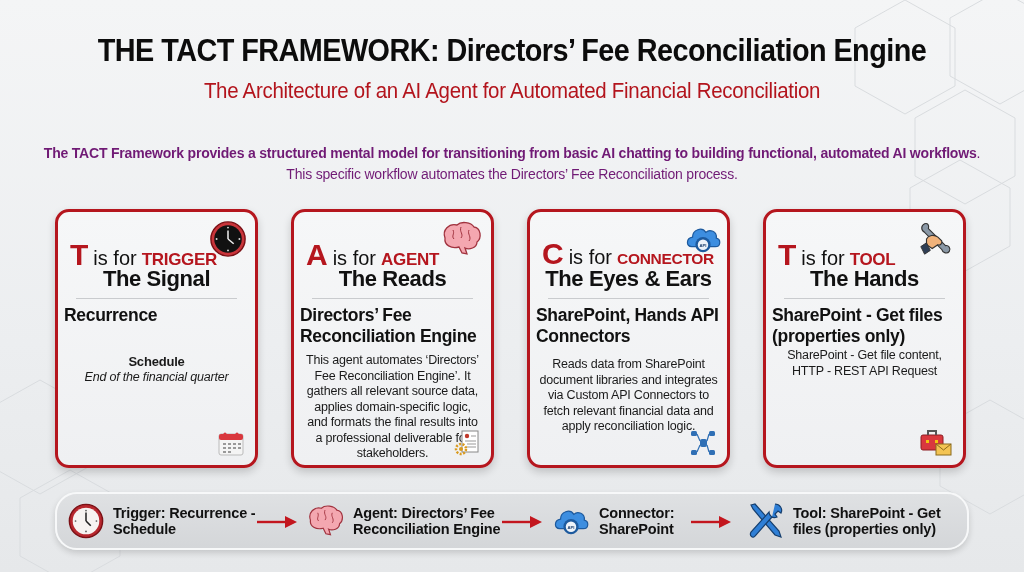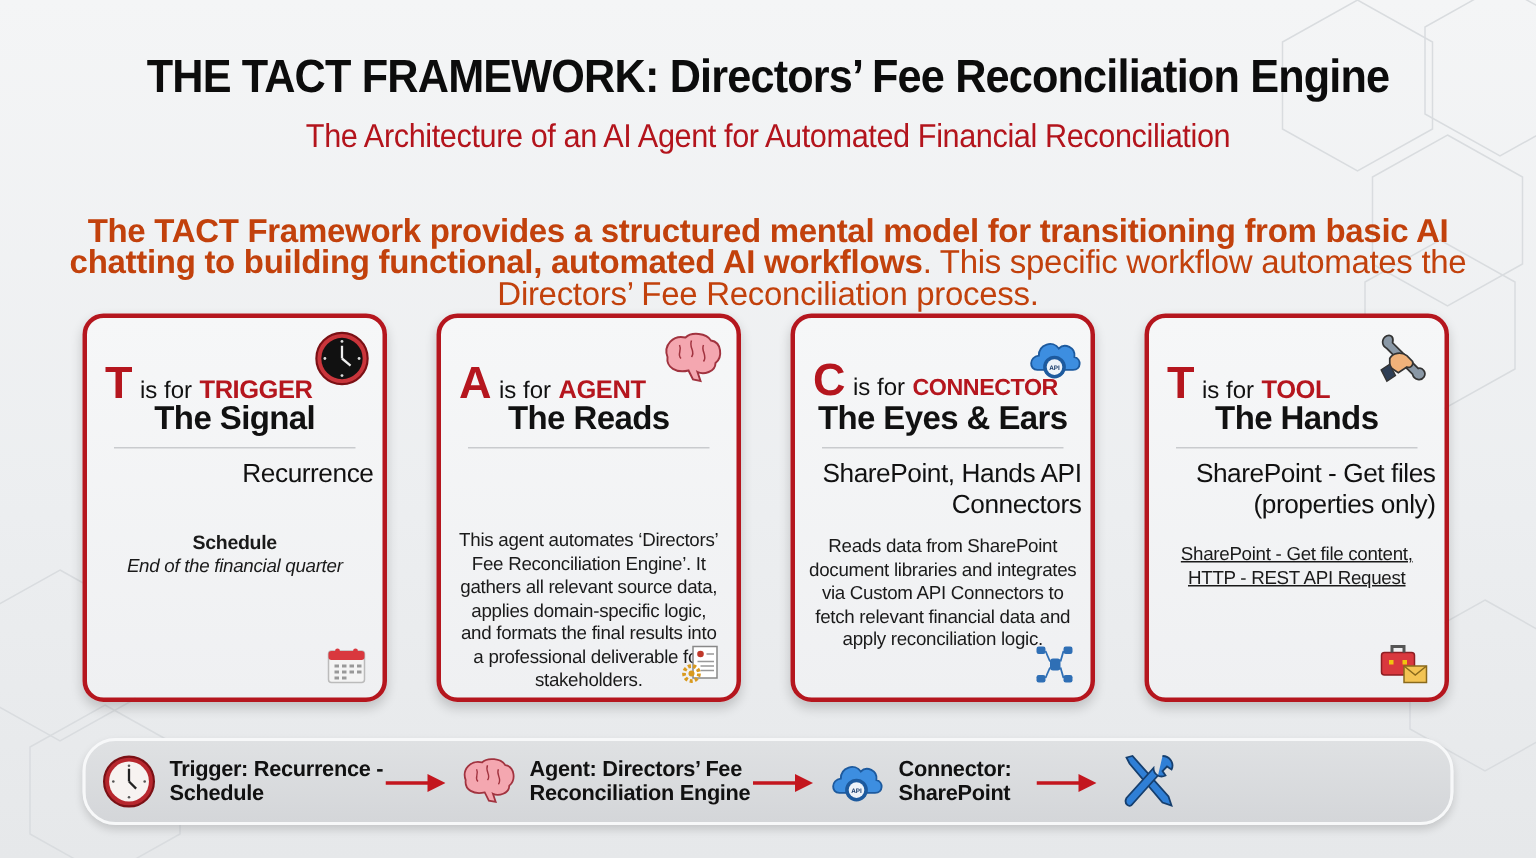--- a/index.html
+++ b/index.html
@@ -16,43 +16,43 @@
     font-size: 31px; font-weight: 700; letter-spacing: -0.6px; color: #0c0c0c;
     transform: scaleX(0.93); transform-origin: center;
   }
   .subtitle {
     position: absolute; top: 78px; left: 0; width: 1024px; text-align: center;
     font-size: 22px; color: #b3141c; letter-spacing: -0.3px;
     transform: scaleX(0.93); transform-origin: center;
   }
   .intro {
     position: absolute; top: 143px; left: 40px; width: 944px; text-align: center;
-    font-size: 22px; line-height: 21px; color: #c2410c; letter-spacing: -0.2px;
+    font-size: 14px; line-height: 21px; color: #701a75; letter-spacing: -0.2px;
   }
   .intro b { font-weight: 700; }
   .cards { position: absolute; top: 209px; left: 55px; width: 914px; height: 260px; }
   .card {
     position: absolute; top: 0; width: 203px; height: 259px;
     background: linear-gradient(180deg, #f6f7f8 0%, #eff0f2 100%);
     border: 3px solid #b5161e; border-radius: 14px;
     box-shadow: 0 4px 8px rgba(0,0,0,0.18);
   }
   .card-head { position: absolute; top: 14px; left: 12px; display: flex; align-items: baseline; white-space: nowrap; }
   .big-letter { font-size: 30px; font-weight: 700; color: #b5161e; line-height: 1; }
-  .is-for { font-size: 16px; color: #111; margin-left: 5px; }
+  .is-for { font-size: 20px; color: #111; margin-left: 5px; }
   .role { font-size: 17px; font-weight: 700; color: #b5161e; margin-left: 5px; letter-spacing: -0.3px; margin-top: 24px; }
   .head-icon { position: absolute; top: 8px; right: 8px; width: 38px; height: 38px; }
   .card-title {
     position: absolute; top: 54px; left: 0; width: 100%; text-align: center;
     font-size: 22px; font-weight: 700; letter-spacing: -0.4px;
   }
   .card-rule { position: absolute; top: 86px; left: 18px; right: 18px; height: 1px; background: #c9cbce; }
   .card-sub {
-    position: absolute; top: 93px; left: 6px; right: 6px; text-align: right;
-    font-size: 17.5px; font-weight: 400; line-height: 21px; letter-spacing: -0.3px;
+    position: absolute; top: 93px; left: 6px; right: 6px; text-align: left;
+    font-size: 17.5px; font-weight: 700; line-height: 21px; letter-spacing: -0.3px;
   }
   .card-body {
     position: absolute; left: 8px; right: 8px; text-align: center;
     font-size: 12.5px; line-height: 15.5px; color: #1a1a1a; letter-spacing: -0.2px;
   }
   .card-body .label { font-weight: 700; font-size: 13px; }
   .card-body .ital { font-style: italic; }
   .foot-icon { position: absolute; right: 10px; bottom: 8px; width: 28px; height: 28px; }
 
   .flow {
@@ -143,20 +143,21 @@
       <span class="big-letter">A</span>
       <span class="is-for">is for</span>
       <span class="role">AGENT</span>
     </div>
     <svg class="head-icon" style="width:44px;" viewBox="0 0 44 38">
       <path d="M6,18 C3,10 10,3 18,5 C22,1 32,2 35,7 C42,8 43,18 38,22 C38,28 30,30 26,28 L28,34 L23,33 L20,27 C12,29 5,25 6,18 Z" fill="#f4a7b0" stroke="#a1333f" stroke-width="1.3"></path>
       <path d="M14,10 C16,14 12,16 15,19 M22,7 C20,12 25,14 22,18 M30,10 C28,14 33,17 30,21" fill="none" stroke="#a1333f" stroke-width="1"></path>
     </svg>
     <div class="card-title">The Reads</div>
     <div class="card-rule"></div>
+    <div class="card-sub">Directors’ Fee Reconciliation Engine</div>
     <div class="card-body" style="top:141px; left:10px; right:10px;">This agent automates ‘Directors’ Fee Reconciliation Engine’. It gathers all relevant source data, applies domain-specific logic, and formats the final results into a professional deliverable for stakeholders.</div>
     <svg class="foot-icon" viewBox="0 0 28 28">
       <rect x="9" y="2" width="16" height="21" fill="#fff" stroke="#888"></rect>
       <circle cx="14" cy="7" r="2.2" fill="#c0392b"></circle>
       <g stroke="#999">
           <line x1="18" y1="7" x2="23" y2="7"></line>
           <line x1="12" y1="12" x2="23" y2="12"></line>
           <line x1="14" y1="15" x2="23" y2="15"></line>
           <line x1="14" y1="18" x2="23" y2="18"></line>
         </g>
@@ -205,21 +206,21 @@
       <span class="role">TOOL</span>
     </div>
     <svg class="head-icon" viewBox="0 0 40 40">
       <path d="M8,4 C4,6 4,11 8,13 L26,31 C27,35 32,36 34,33 C36,30 33,26 30,27 L12,9 C13,5 11,3 8,4 Z" fill="#8a98a6" stroke="#333" stroke-width="1.2"></path>
       <path d="M10,20 C12,16 18,15 22,18 L26,22 C27,25 24,27 22,26 L16,30 L10,26 Z" fill="#f0b27a" stroke="#333" stroke-width="1.2"></path>
       <path d="M4,28 L10,24 L14,32 L8,36 Z" fill="#2e3e55" stroke="#333" stroke-width="1"></path>
     </svg>
     <div class="card-title">The Hands</div>
     <div class="card-rule"></div>
     <div class="card-sub">SharePoint - Get files (properties only)</div>
-    <div class="card-body" style="top:150px; left:20px; right:20px;text-decoration:underline;">SharePoint - Get file content, HTTP - REST API Request</div>
+    <div class="card-body" style="top:136px; left:20px; right:20px;">SharePoint - Get file content, HTTP - REST API Request</div>
     <svg class="foot-icon" style="width:34px;height:30px;" viewBox="0 0 34 30">
       <rect x="2" y="8" width="22" height="15" rx="2" fill="#d9383e" stroke="#8e1d22"></rect>
       <path d="M9,8 V4 H17 V8" fill="none" stroke="#555" stroke-width="2"></path>
       <rect x="7" y="13" width="3" height="3" fill="#f1c40f"></rect>
         <rect x="16" y="13" width="3" height="3" fill="#f1c40f"></rect>
       <rect x="17" y="17" width="15" height="11" fill="#f3c453" stroke="#8a6a1c"></rect>
       <path d="M17,17 L24.5,23 L32,17" fill="none" stroke="#8a6a1c"></path>
     </svg>
   </div>
 </div>
@@ -275,14 +276,18 @@
   </div>
   <svg class="flow-arrow" style="left:634px;" viewBox="0 0 40 12">
     <line x1="0" y1="6" x2="30" y2="6" stroke="#c3161e" stroke-width="2.4"></line>
     <polygon points="28,0 40,6 28,12" fill="#c3161e"></polygon>
   </svg>
   <div class="flow-item" style="left:688px;">
     <svg width="40" height="40" viewBox="0 0 40 40">
       <path d="M6,4 L10,3 L34,30 L36,36 L30,34 L8,8 Z" fill="#2f7fd6" stroke="#163f6e" stroke-width="1.2"></path>
       <path d="M30,3 C35,3 38,8 36,12 L33,10 L30,13 L32,16 C28,18 24,15 24,11 L6,31 C4,35 8,38 10,35 L27,16" fill="#2f7fd6" stroke="#163f6e" stroke-width="1.2"></path>
     </svg>
+    <div class="flow-text">
+      <div>Tool: SharePoint - Get</div>
+        <div>files (properties only)</div>
+    </div>
   </div>
 </div>
 
 </body></html>

